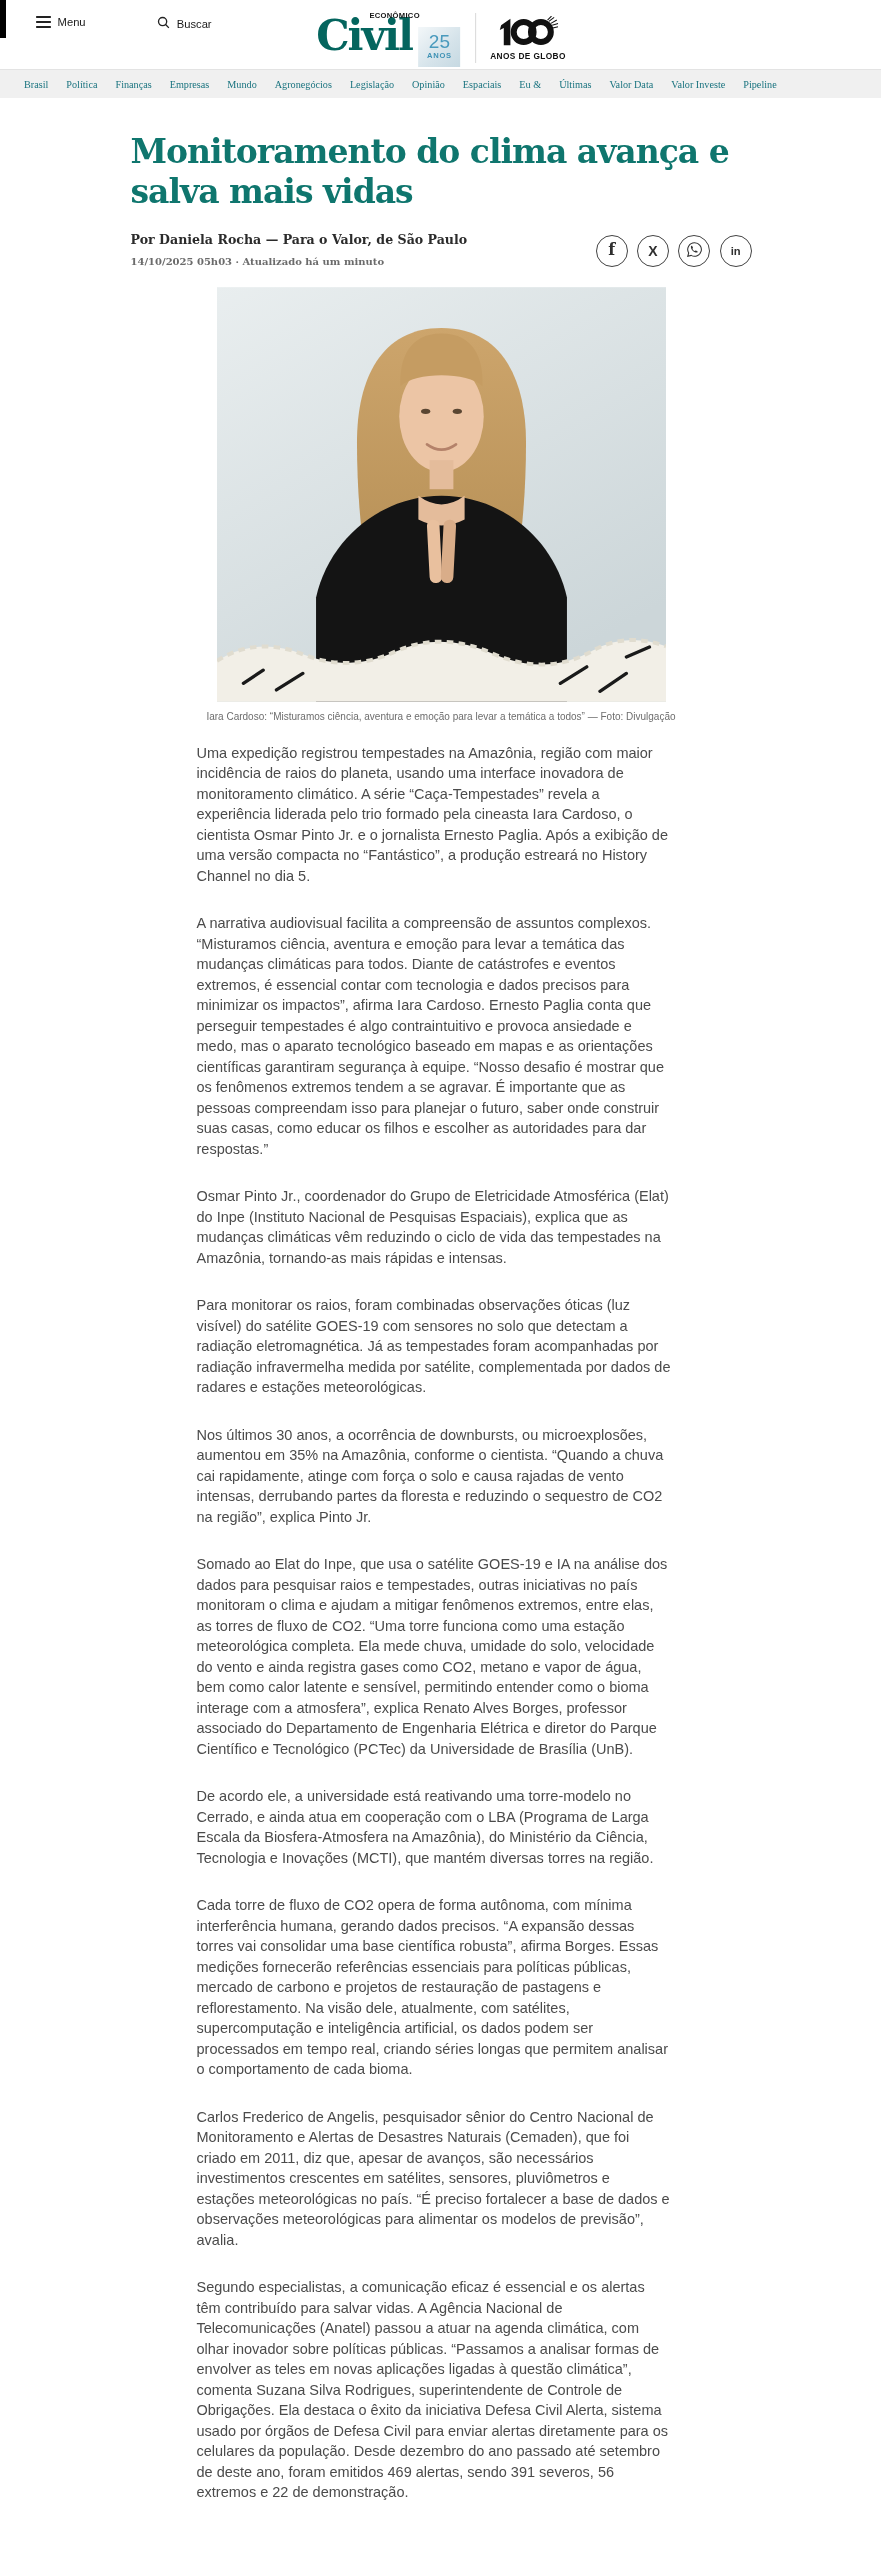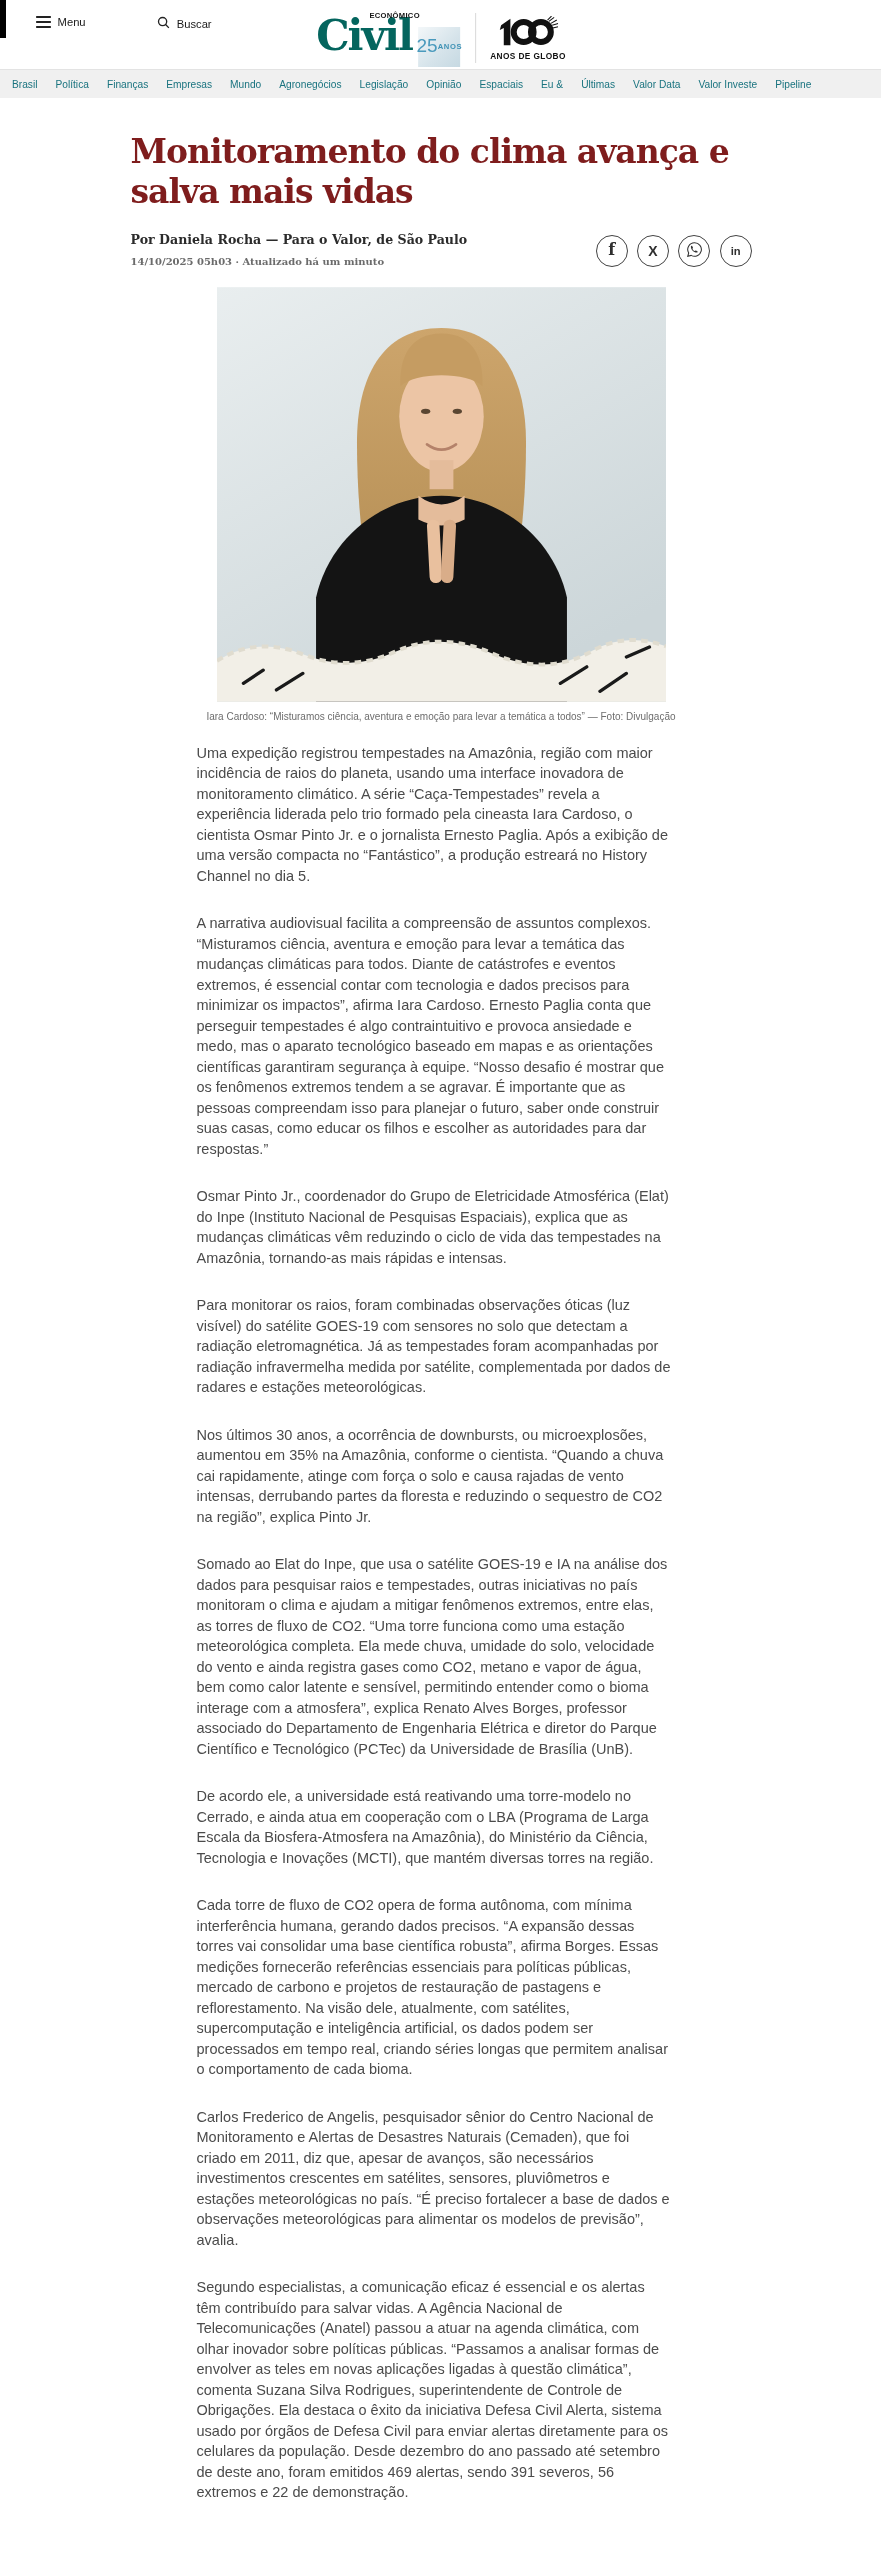--- a/index.html
+++ b/index.html
@@ -23,36 +23,36 @@
 
   .logo-cluster { position: absolute; left: 50%; top: 6.6px; transform: translateX(-50%);
                   display: flex; align-items: flex-start; }
   .valor-wrap { position: relative; padding-top: 9.3px; }
   .valor-text { font-family: "DejaVu Serif", serif; font-weight: 700; font-size: 42px;
                 line-height: 40px; color: #04655E; letter-spacing: -2px; }
   .valor-super { position: absolute; top: 4px; right: -8px; font-size: 7.6px; font-weight: 700;
                  letter-spacing: 0.3px; color: #141414; }
   .anniv-box { margin: 20px 0 0 6.6px; width: 42px; height: 40px;
                background: linear-gradient(135deg, #f3f7f9 0%, #d5e3ea 60%, #c6d9e2 100%);
-               display: flex; align-items: center; justify-content: center; }
+               display: flex; flex-direction: column; align-items: center; justify-content: center; }
   .anniv-num { font-size: 19px; line-height: 18.5px; color: #4a9abd; }
   .anniv-label { font-size: 7.6px; font-weight: 700; letter-spacing: 0.7px; color: #3f92b5; }
   .logo-divider { width: 0.7px; height: 50px; background: #d8d8d8; margin: 6.6px 14.5px 0 14.5px; }
   .globo { margin-top: 9.3px; display: flex; flex-direction: column; align-items: center; text-align: center; }
   .globo-label { font-size: 8.3px; font-weight: 700; letter-spacing: 0.4px; color: #111; margin-top: 3.3px; }
 
   
   .nav-bar { height: 29px; background: #f0f0f0; display: flex; align-items: center;
-             padding-left: 12px; gap: 18px; border-top: 0.7px solid #e3e3e3; }
+             padding-left: 24px; gap: 18px; border-top: 0.7px solid #e3e3e3; font-family: Liberation Serif, serif; }
   .nav-bar a { font-size: 10.2px; color: #19737F; text-decoration: none; cursor: pointer; white-space: nowrap; }
 
   
   .article { width: 621px; margin: 0 auto; }
   .title { margin: 34px 0 0 0; font-family: "DejaVu Serif", serif; font-weight: 700;
-           font-size: 33px; line-height: 40px; color: #7f1d1d; letter-spacing: -1px; max-width: 615px; }
+           font-size: 33px; line-height: 40px; color: #0f766e; letter-spacing: -1px; max-width: 615px; }
   .subtitle { margin-top: 17px; font-size: 14px; line-height: 24.5px; color: #494949; max-width: 625px; }
   .byline-row { margin-top: 20px; display: flex; justify-content: space-between; align-items: flex-start; }
   .byline { font-family: "DejaVu Serif", serif; font-weight: 700; font-size: 12.6px; color: #2b2b2b; }
   .dateline { margin-top: 8.6px; font-family: "DejaVu Serif", serif; font-weight: 700;
               font-size: 10px; color: #6b6b6b; }
   .share { display: flex; gap: 9.3px; margin-top: 2.6px; }
   .share-btn { width: 32px; height: 32px; border: 1.3px solid #434343; border-radius: 50%;
                display: flex; align-items: center; justify-content: center; background: #fff;
                color: #2f2f2f; cursor: pointer; }
   .glyph-f { font-family: "DejaVu Serif", serif; font-weight: 700; font-size: 16px; margin-top: -1.3px; }

